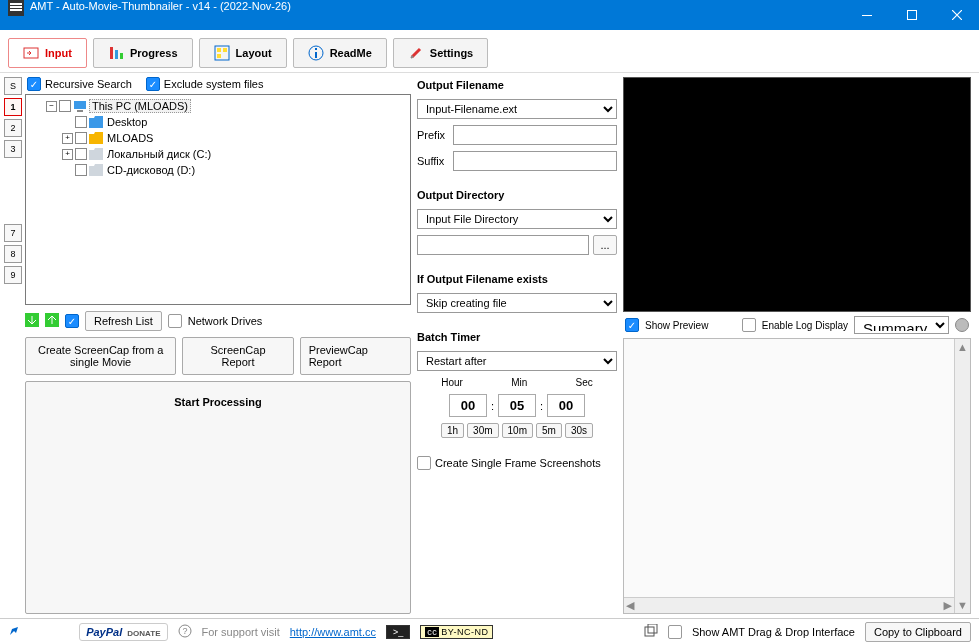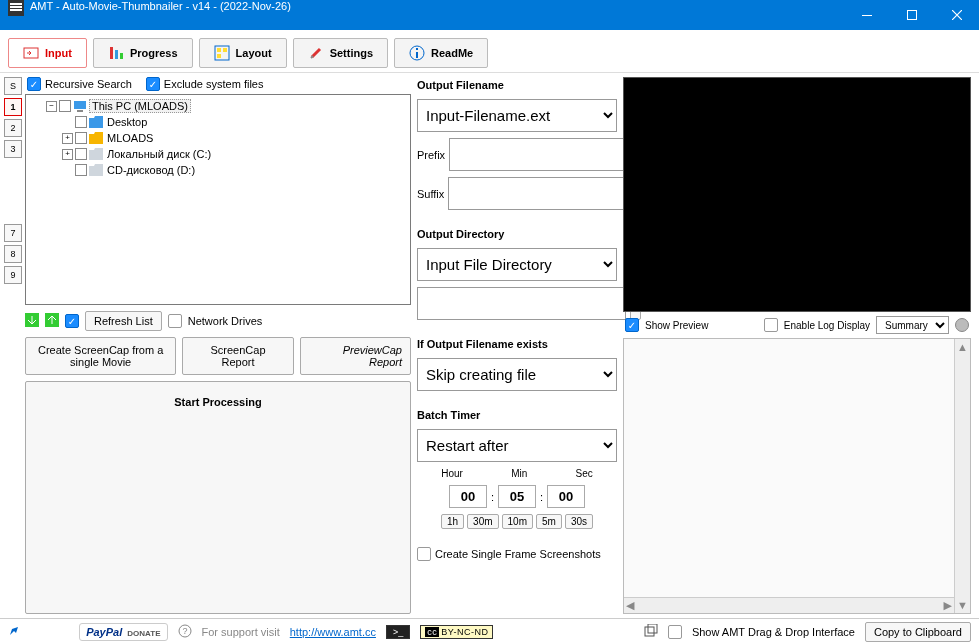--- a/index.html
+++ b/index.html
@@ -30,21 +30,21 @@
 .node-chk { width: 12px; height: 12px; border: 1px solid #888; background: #fff; cursor: pointer; }
 .folder-icon { width: 14px; height: 12px; }
 .tree-label { padding-left: 2px; }
 .tree-row.sel .tree-label { background: #f2f2f2; border: 1px dotted #999; padding: 0 2px; }
 .ind1 { padding-left: 18px; }
 .ind2 { padding-left: 34px; }
 .btn { border: 1px solid #aaa; background: #f7f7f7; padding: 3px 8px; border-radius: 2px; cursor: pointer; font-size: 11px; }
 .below-tree { margin-top: 6px; display: flex; align-items: center; gap: 6px; }
 .mid-col { width: 200px; display: flex; flex-direction: column; gap: 6px; }
 .group-label { font-weight: bold; padding: 2px 0; }
-select, input[type=text] { border: 1px solid #999; padding: 2px 4px; font-size: 15px; height: 33px; background: #fff; }
+select, input[type=text] { border: 1px solid #999; padding: 2px 4px; font-size: 11px; height: 20px; background: #fff; }
 .field-row { display: flex; align-items: center; gap: 4px; }
 .field-row label { width: 32px; }
 .field-row input { flex: 1; }
 .timer-row { display: flex; align-items: center; justify-content: center; gap: 4px; }
 .timer-labels { display: flex; justify-content: space-around; font-size: 10px; }
 .spin { width: 38px; text-align: center; font-weight: bold; font-size: 13px; border: 1px solid #aaa; padding: 3px 0; }
 .quickbtns { display: flex; gap: 3px; justify-content: center; }
 .quickbtns .btn { padding: 1px 5px; font-size: 10px; }
 .right-col { flex: 1; display: flex; flex-direction: column; min-width: 0; }
 .preview { height: 235px; background: #000; border: 1px solid #555; }
@@ -114,32 +114,32 @@
     <span class="ticon"><svg viewBox="0 0 16 16">
           <rect x="1" y="1" width="14" height="14" fill="none" stroke="#06c"></rect>
           <rect x="3" y="3" width="4" height="4" fill="#fd3"></rect>
           <rect x="9" y="3" width="4" height="4" fill="#fd3"></rect>
           <rect x="3" y="9" width="4" height="4" fill="#fd3"></rect>
         </svg></span>
     <span>Layout</span>
   </div>
   <div class="tabbtn">
     <span class="ticon"><svg viewBox="0 0 16 16">
-          <path d="M4 12 L12 4" stroke="#d33" stroke-width="3"></path>
-          <path d="M3 13 L5 11" stroke="#888" stroke-width="2"></path>
-        </svg></span>
-    <span>Settings</span>
-  </div>
-  <div class="tabbtn">
-    <span class="ticon"><svg viewBox="0 0 16 16">
           <circle cx="8" cy="8" r="7" fill="none" stroke="#06c"></circle>
           <rect x="7" y="3" width="2" height="2" fill="#06c"></rect>
           <rect x="7" y="7" width="2" height="6" fill="#06c"></rect>
         </svg></span>
     <span>ReadMe</span>
+  </div>
+  <div class="tabbtn">
+    <span class="ticon"><svg viewBox="0 0 16 16">
+          <path d="M4 12 L12 4" stroke="#d33" stroke-width="3"></path>
+          <path d="M3 13 L5 11" stroke="#888" stroke-width="2"></path>
+        </svg></span>
+    <span>Settings</span>
   </div>
 </div>
 
 <div class="main-area">
 
   <div class="left-col">
     <div class="side-slots">
       <div class="slot">S</div>
       <div class="slot s-active">1</div>
       <div class="slot">2</div>
@@ -218,21 +218,21 @@
         <span class="chk">✓</span>
         <button class="btn">Refresh List</button>
         <span class="chk unchecked">✓</span>
         <span>Network Drives</span>
       </div>
 
       <div class="action-row" style="margin-top:6px;">
         <button class="btn" style="flex:1.6; padding:6px 0;">Create ScreenCap from a single Movie</button>
         <button class="btn" style="flex:1; white-space:pre-line; text-align:center;">ScreenCap
 Report</button>
-        <button class="btn" style="flex:1; white-space:pre-line; text-align:right;font-style:italic;">PreviewCap
+        <button class="btn" style="flex:1; white-space:pre-line; text-align:left;">PreviewCap
 Report</button>
       </div>
 
       <div class="bigbtn" style="margin-top:6px;">Start Processing</div>
     </div>
   </div>
 
   <div class="mid-col">
     <div class="group-label">Output Filename</div>
     <select><option>Input-Filename.ext</option></select>
@@ -284,21 +284,21 @@
   </div>
 
   <div class="right-col">
     <div class="preview"></div>
     <div class="preview-ctrls">
       <span class="chk">✓</span>
       <span>Show Preview</span>
       <span class="gap"></span>
       <span class="chk unchecked">✓</span>
       <span>Enable Log Display</span>
-      <select style="height:18px;font-size:10px"><option>Summary</option></select>
+      <select style="height:18px;font-size:15px"><option>Summary</option></select>
       <span class="led"></span>
     </div>
     <div class="log-area">
       <div class="sbar-v">
           <span>▲</span>
           <span>▼</span>
         </div>
       <div class="sbar-h">
           <span>◀</span>
           <span>▶</span>

